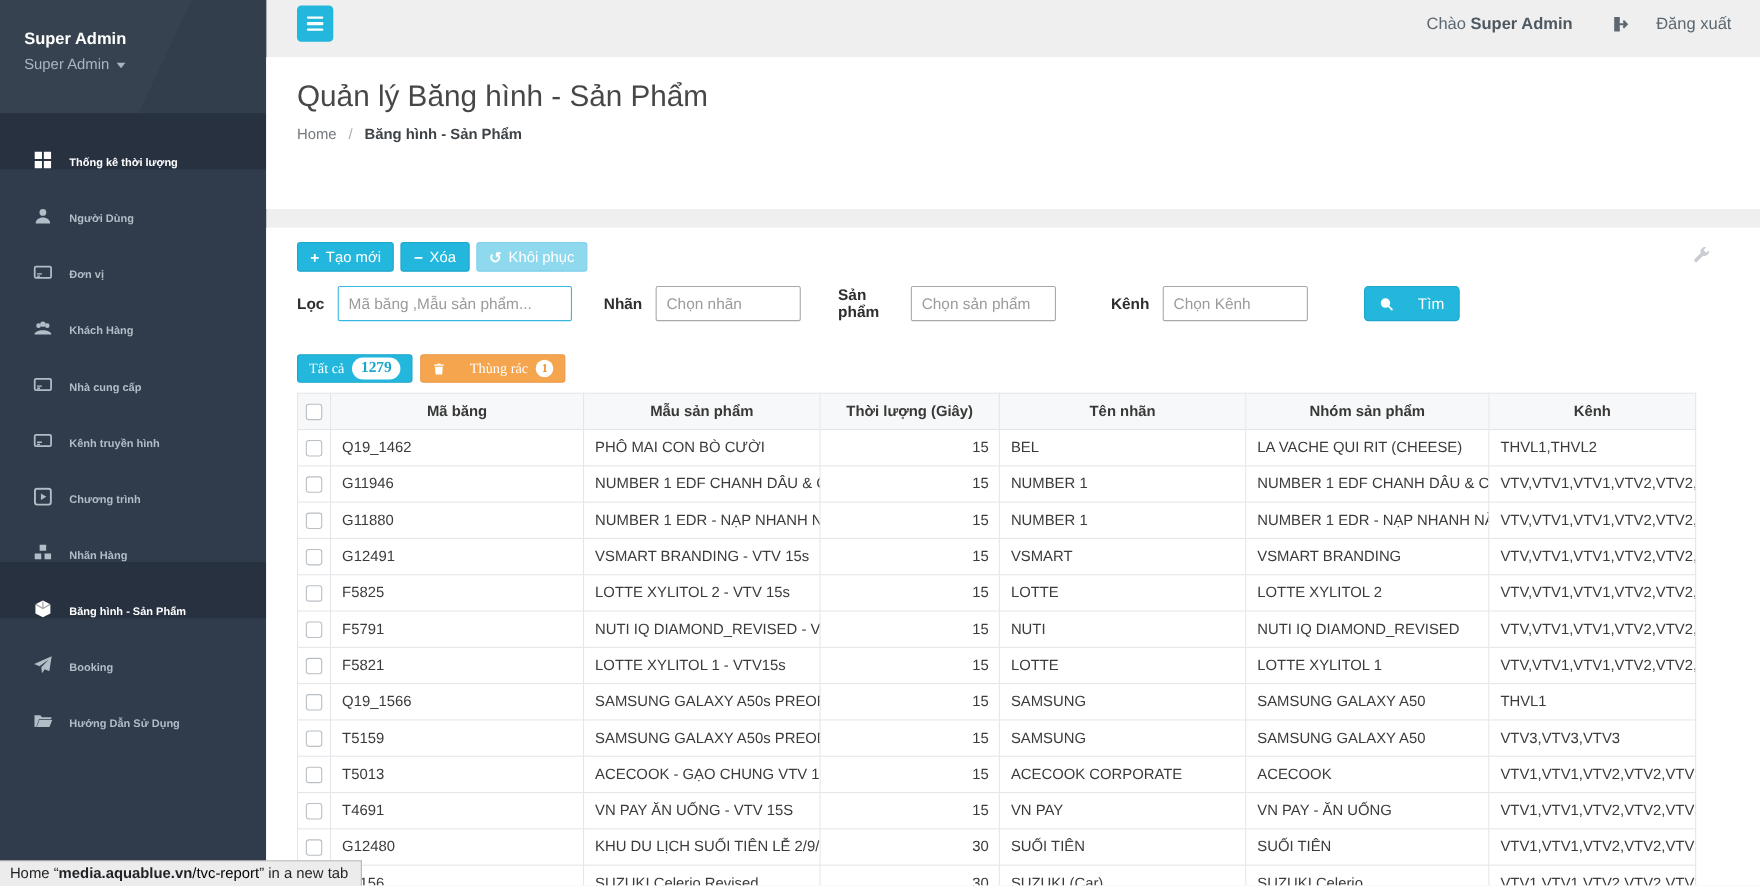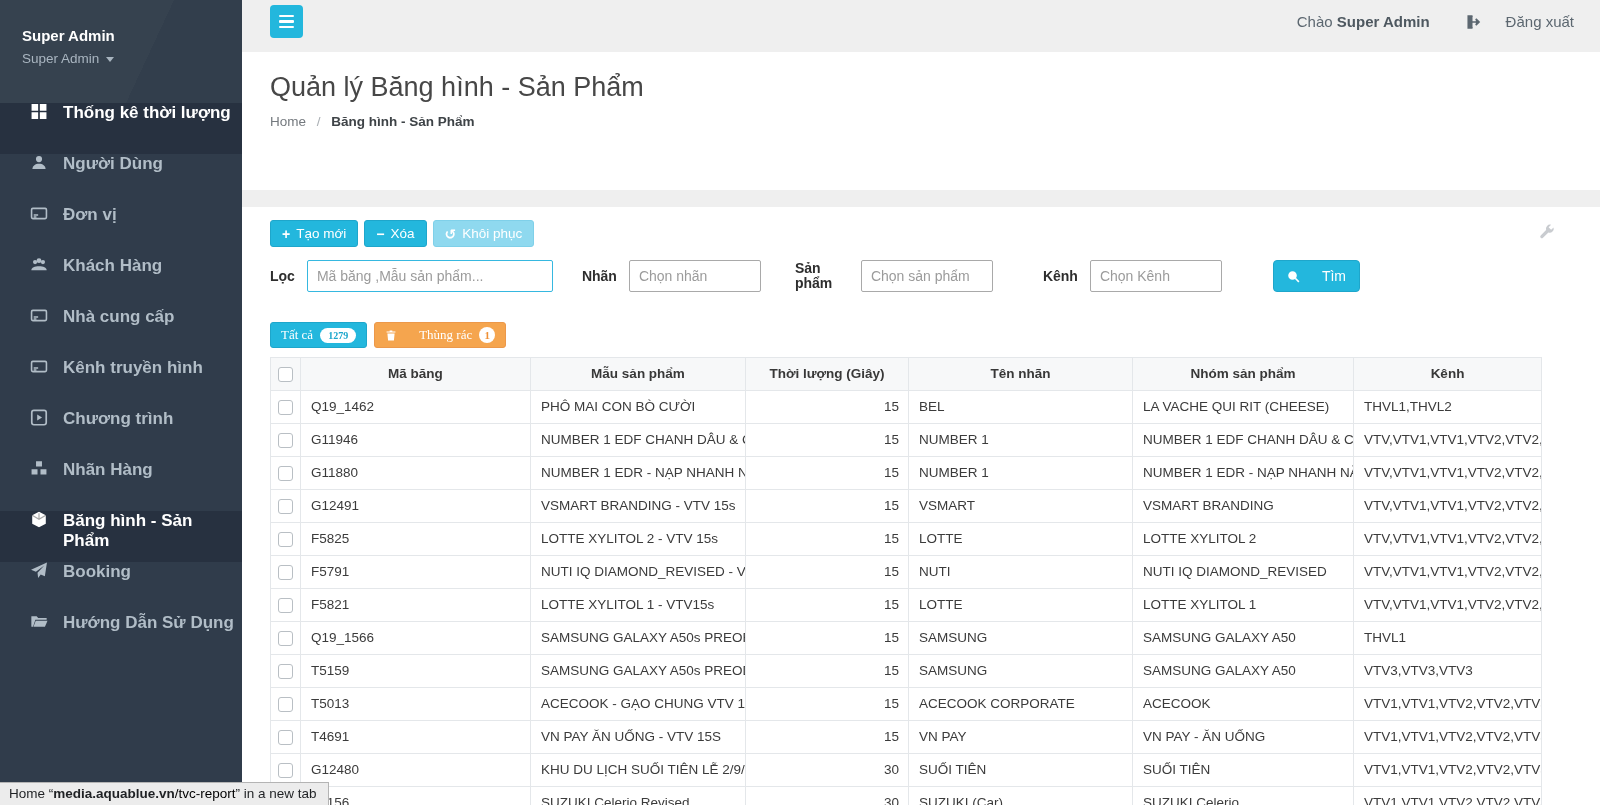--- a/index.html
+++ b/index.html
@@ -7,22 +7,22 @@
   body{width:1600px;height:805px;overflow:hidden;background:#efefef;
        font-family:"Liberation Sans","DejaVu Sans",sans-serif;color:#333;font-size:14px}
   .app{display:flex;width:100%;height:100%}
 
   
   .sidebar{width:242px;flex-shrink:0;background:#303c4b}
   .profile{padding:26px 0 37px 22px;background:linear-gradient(115deg,#36424f 60%,#323e4c 60%)}
   .profile-name{color:#fff;font-size:15px;font-weight:700;line-height:19px}
   .profile-role{color:#a9b5c0;font-size:13.5px;margin-top:6px;cursor:pointer;display:flex;align-items:center;gap:7px}
   .caret{width:0;height:0;border-left:4px solid transparent;border-right:4px solid transparent;border-top:5px solid #a9b5c0;margin-top:2px}
-  .mitem{display:flex;align-items:flex-start;height:51px;padding-left:30px;color:#b1bdc7;
-         font-size:17px;font-weight:600;text-decoration:none;cursor:pointer}
+  .mitem{display:flex;align-items:flex-end;height:51px;padding-left:30px;color:#b1bdc7;
+         font-size:10px;font-weight:600;text-decoration:none;cursor:pointer}
   .mitem.hover,.mitem.active{background:#273140;color:#fff}
   .mitem.active{font-weight:700}
   .micon{width:18px;height:17px;margin-right:15px;display:inline-flex;flex-shrink:0}
   .micon svg{width:100%;height:100%;fill:currentColor}
 
   
   .main{flex:1;display:flex;flex-direction:column;min-width:0}
   .topbar{height:52px;position:relative}
   .hamburger{position:absolute;left:28px;top:5px;width:33px;height:33px;background:#23b7dd;
              border:none;border-radius:4px;display:flex;flex-direction:column;justify-content:center;
@@ -53,32 +53,32 @@
        font-family:inherit}
   .btn .ic{font-weight:700;font-size:14px;line-height:1}
   .btn.light{background:#8fd9ef;border-color:#7fd0e9}
 
   .frow{display:flex;align-items:center;margin-top:11px;height:36px}
   .flabel{font-weight:700;font-size:14px;color:#2e2e2e;margin-right:12px}
   .flabel.wrap{width:48px;line-height:15px;margin-right:18px}
   .finput{height:32px;border:1px solid #a9a9a9;border-radius:2px;padding:0 9px;font-size:14px;
           color:#333;width:132px;background:#fff;font-family:inherit}
   .finput::placeholder{color:#9b9b9b}
-  .finput.focused{border:1px solid #36b8e0;outline:none;width:246px}
+  .finput.focused{border:1px solid #36b8e0;outline:none;width:213px}
   .g1{margin-right:29px}.g2{margin-right:34px}.g3{margin-right:50px}.g4{margin-right:51px}
   .btn-search{height:32px;padding:0 13px;border-radius:4px;font-size:14px;gap:7px}
   .btn-search svg{width:13px;height:13px}
 
   .tabs{display:flex;gap:7px;margin-top:28px}
   .tab-btn{height:26px;padding:0 10px;border-radius:3px;font-size:13px;display:inline-flex;
            align-items:center;gap:7px;color:#fff;cursor:pointer;border:1px solid transparent;font-family:Liberation Serif, serif}
   .tab-all{background:#23b7dd;border-color:#1ea6cb}
   .tab-trash{background:#f5a54e;border-color:#ec984a}
   .tab-trash svg{width:12px;height:13px;fill:#fff}
-  .badge-pill{background:#fff;color:#1ba6cc;font-size:10px;font-weight:700;padding:2px 8px;border-radius:10px}
+  .badge-pill{background:#fff;color:#1ba6cc;font-size:14px;font-weight:700;padding:2px 8px;border-radius:10px}
   .badge-circle{background:#fff;color:#ef9036;width:16px;height:16px;border-radius:50%;font-size:11px;
                 font-weight:700;display:inline-flex;align-items:center;justify-content:center}
 
   table{border-collapse:collapse;width:1271px;margin-top:9px;table-layout:fixed;font-size:13.5px;color:#3b3b3b}
   th,td{border:1px solid #e4e7ea;overflow:hidden;white-space:nowrap}
   th{background:#f7f8f9;font-weight:700;text-align:center;padding:8px 6px;color:#383838;line-height:16px}
   td{padding:8px 10px;line-height:16px}
   td.num{text-align:right;padding-right:9px}
   .cbcell{text-align:center;padding:8px 4px}
   input[type=checkbox]{appearance:none;-webkit-appearance:none;width:15px;height:15px;border:1px solid #b9bfc4;

